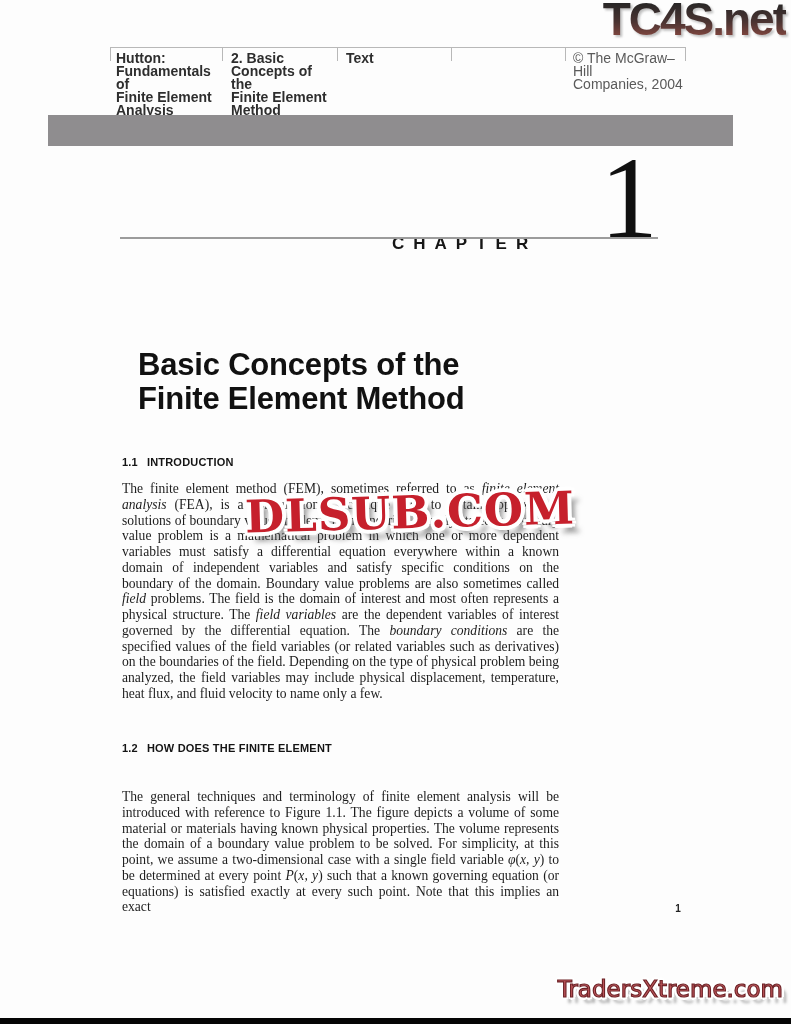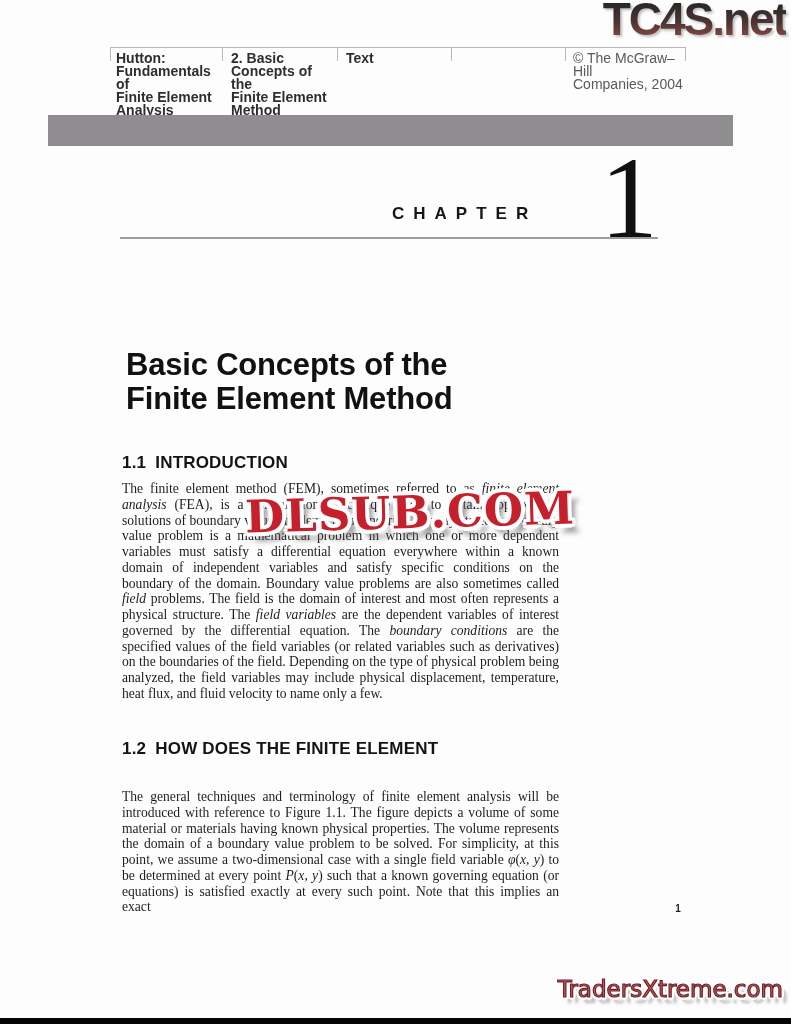--- a/index.html
+++ b/index.html
@@ -26,39 +26,39 @@
     top:52px;font-family:"Liberation Sans",sans-serif;font-size:14px;
     line-height:13px;color:#2e2e2e;font-weight:bold;white-space:pre-line;
   }
   .hdr-col.light{font-weight:normal;color:#5a5a5a;}
 
   
   .banner{left:48px;top:115px;width:685px;height:31px;background:#8f8d8f;}
 
   
   .chapter-label{
-    left:392px;top:204px;font-family:"Liberation Sans",sans-serif;
+    left:392px;top:234px;font-family:"Liberation Sans",sans-serif;
     font-weight:bold;font-size:17px;letter-spacing:9px;color:#161616;
   }
   .chapter-rule{left:120px;top:237px;width:538px;height:2px;background:#9c9c9c;}
   .chapter-num{
     left:592px;top:148px;width:74px;text-align:center;
     font-family:"Liberation Serif",serif;font-size:116px;line-height:100px;
     color:#101010;font-weight:normal;
   }
 
   
   .page-title{
-    left:126px;top:348px;font-family:"Liberation Sans",sans-serif;
+    left:138px;top:348px;font-family:"Liberation Sans",sans-serif;
     font-weight:bold;font-size:31px;line-height:34px;color:#111;
     letter-spacing:-.2px;
   }
   .sec-head{
     font-family:"Liberation Sans",sans-serif;font-weight:bold;
-    font-size:17px;line-height:21px;color:#141414;letter-spacing:.2px;
+    font-size:11px;line-height:21px;color:#141414;letter-spacing:.2px;
   }
   .sec-head .num{display:inline-block;margin-right:9px;}
   .sec-head-11{left:122px;top:452px;}
   .sec-head-12{left:122px;top:738px;}
   .sec-head-12 .l2{margin-left:38px;}
 
   
   .para{
     left:122px;width:437px;text-align:justify;
     font-size:13.6px;line-height:15.75px;color:#1d1d1d;

